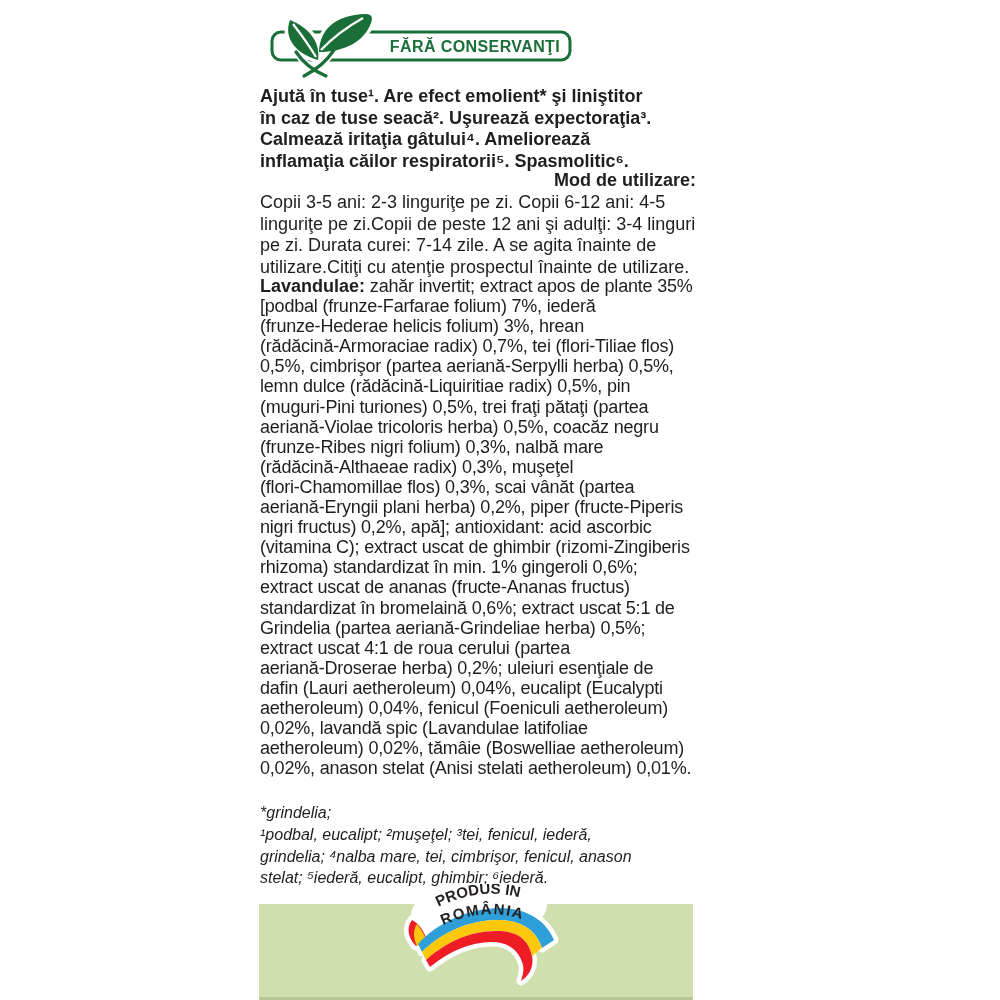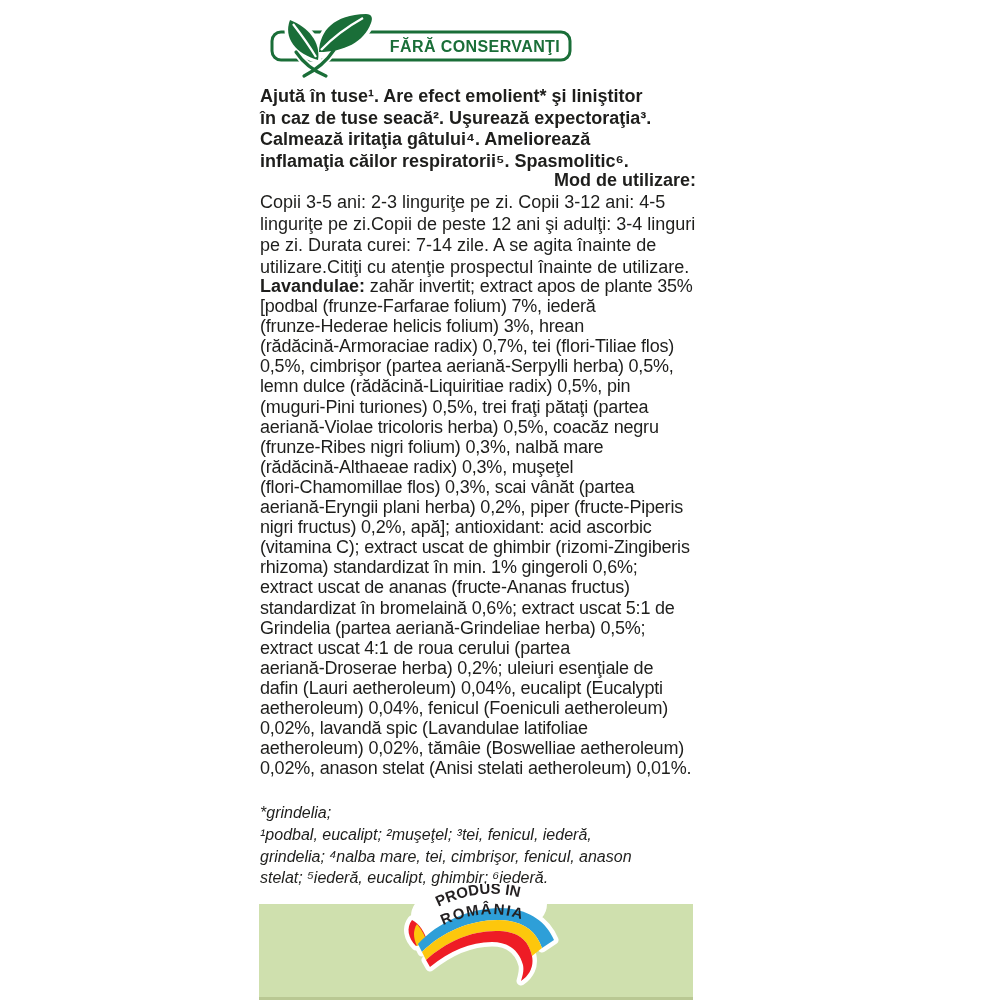--- a/index.html
+++ b/index.html
@@ -52,21 +52,21 @@
   </svg>
 </div>
 
 <p class="abs txt" id="intro">Ajută în tuse¹. Are efect emolient* şi liniştitor
 în caz de tuse seacă². Uşurează expectoraţia³.
 Calmează iritaţia gâtului⁴. Ameliorează
 inflamaţia căilor respiratorii⁵. Spasmolitic⁶.</p>
 
 <p class="abs txt" id="usage-head">Mod de utilizare:</p>
 
-<p class="abs txt" id="usage">Copii 3-5 ani: 2-3 linguriţe pe zi. Copii 3-12 ani: 4-5
+<p class="abs txt" id="usage">Copii 3-5 ani: 2-3 linguriţe pe zi. Copii 6-12 ani: 4-5
 linguriţe pe zi.Copii de peste 12 ani şi adulţi: 3-4 linguri
 pe zi. Durata curei: 7-14 zile. A se agita înainte de
 utilizare.Citiţi cu atenţie prospectul înainte de utilizare.</p>
 
 <p class="abs txt" id="ingredients"><strong>Lavandulae:</strong><span> zahăr invertit; extract apos de plante 35%
 [podbal (frunze-Farfarae folium) 7%, iederă
 (frunze-Hederae helicis folium) 3%, hrean
 (rădăcină-Armoraciae radix) 0,7%, tei (flori-Tiliae flos)
 0,5%, cimbrişor (partea aeriană-Serpylli herba) 0,5%,
 lemn dulce (rădăcină-Liquiritiae radix) 0,5%, pin

